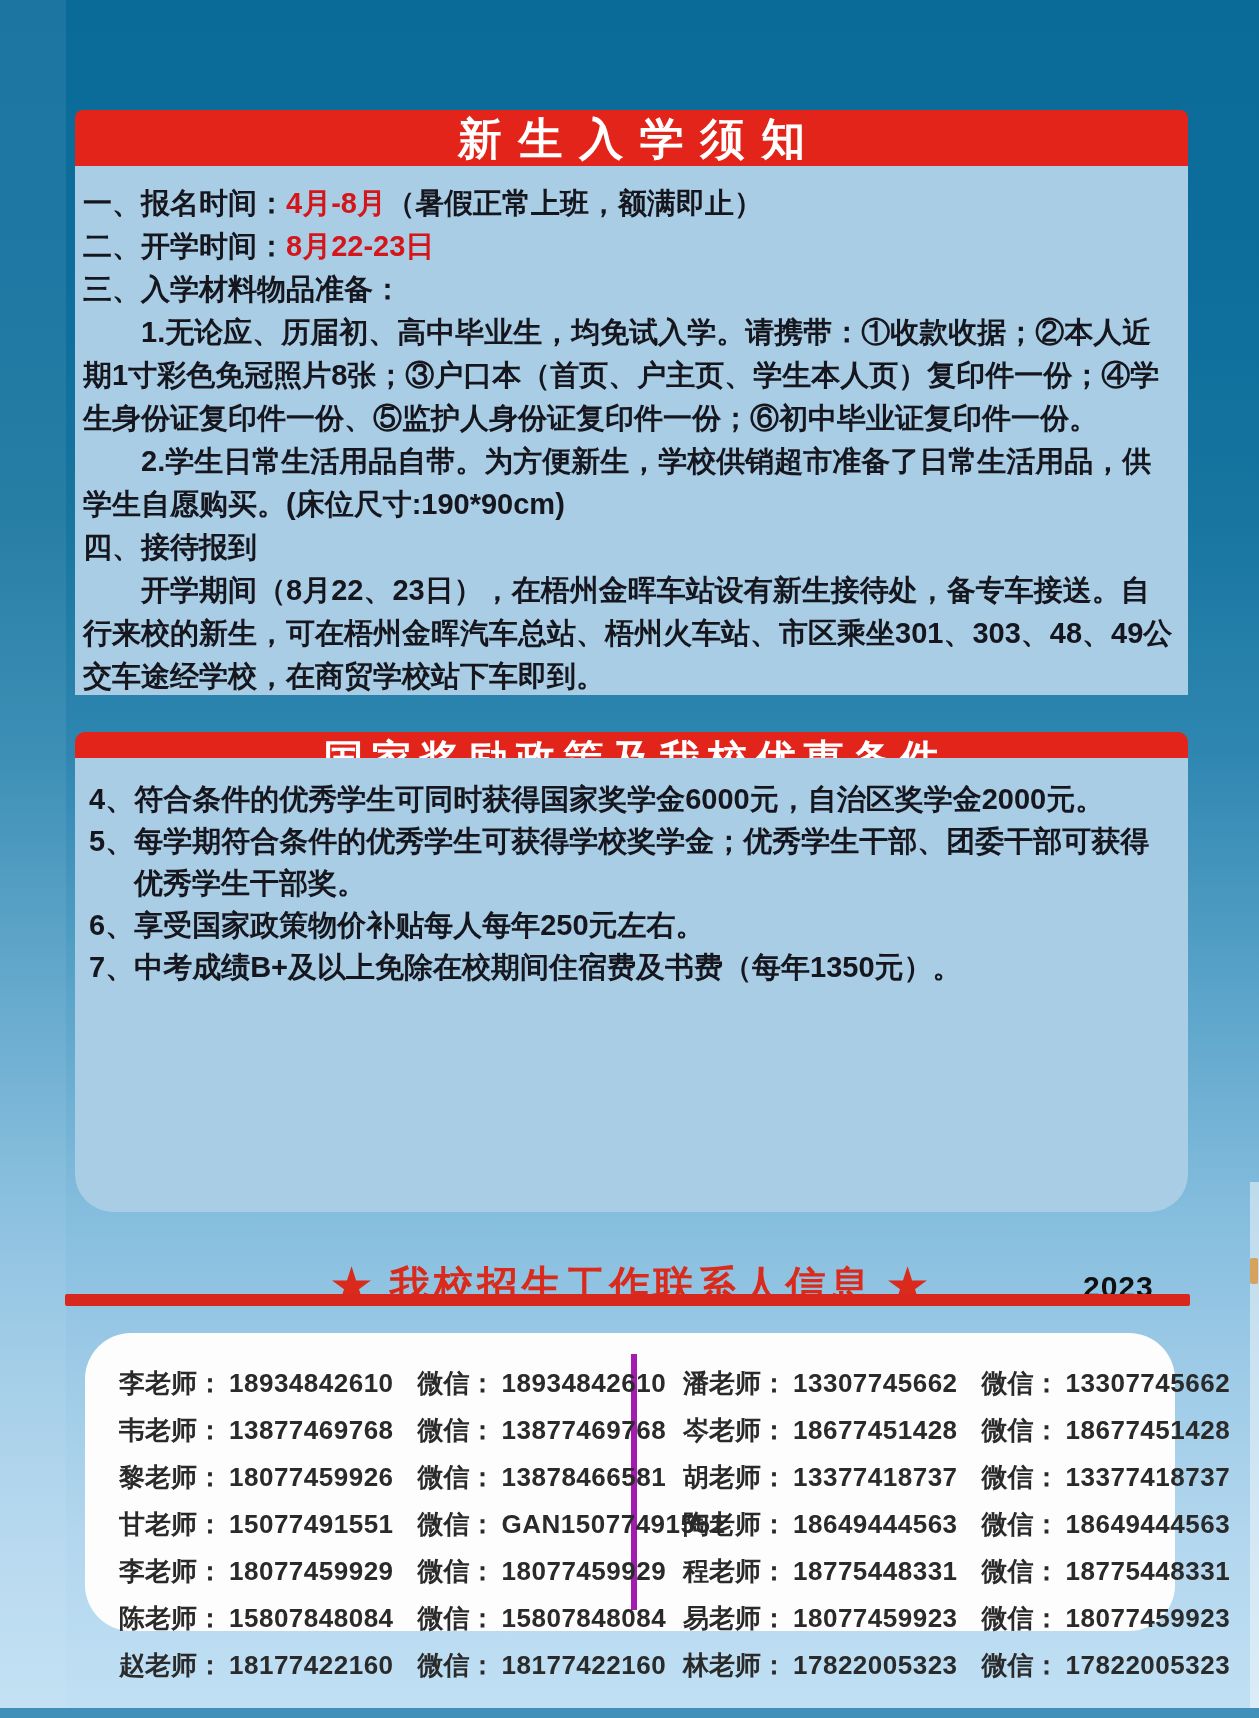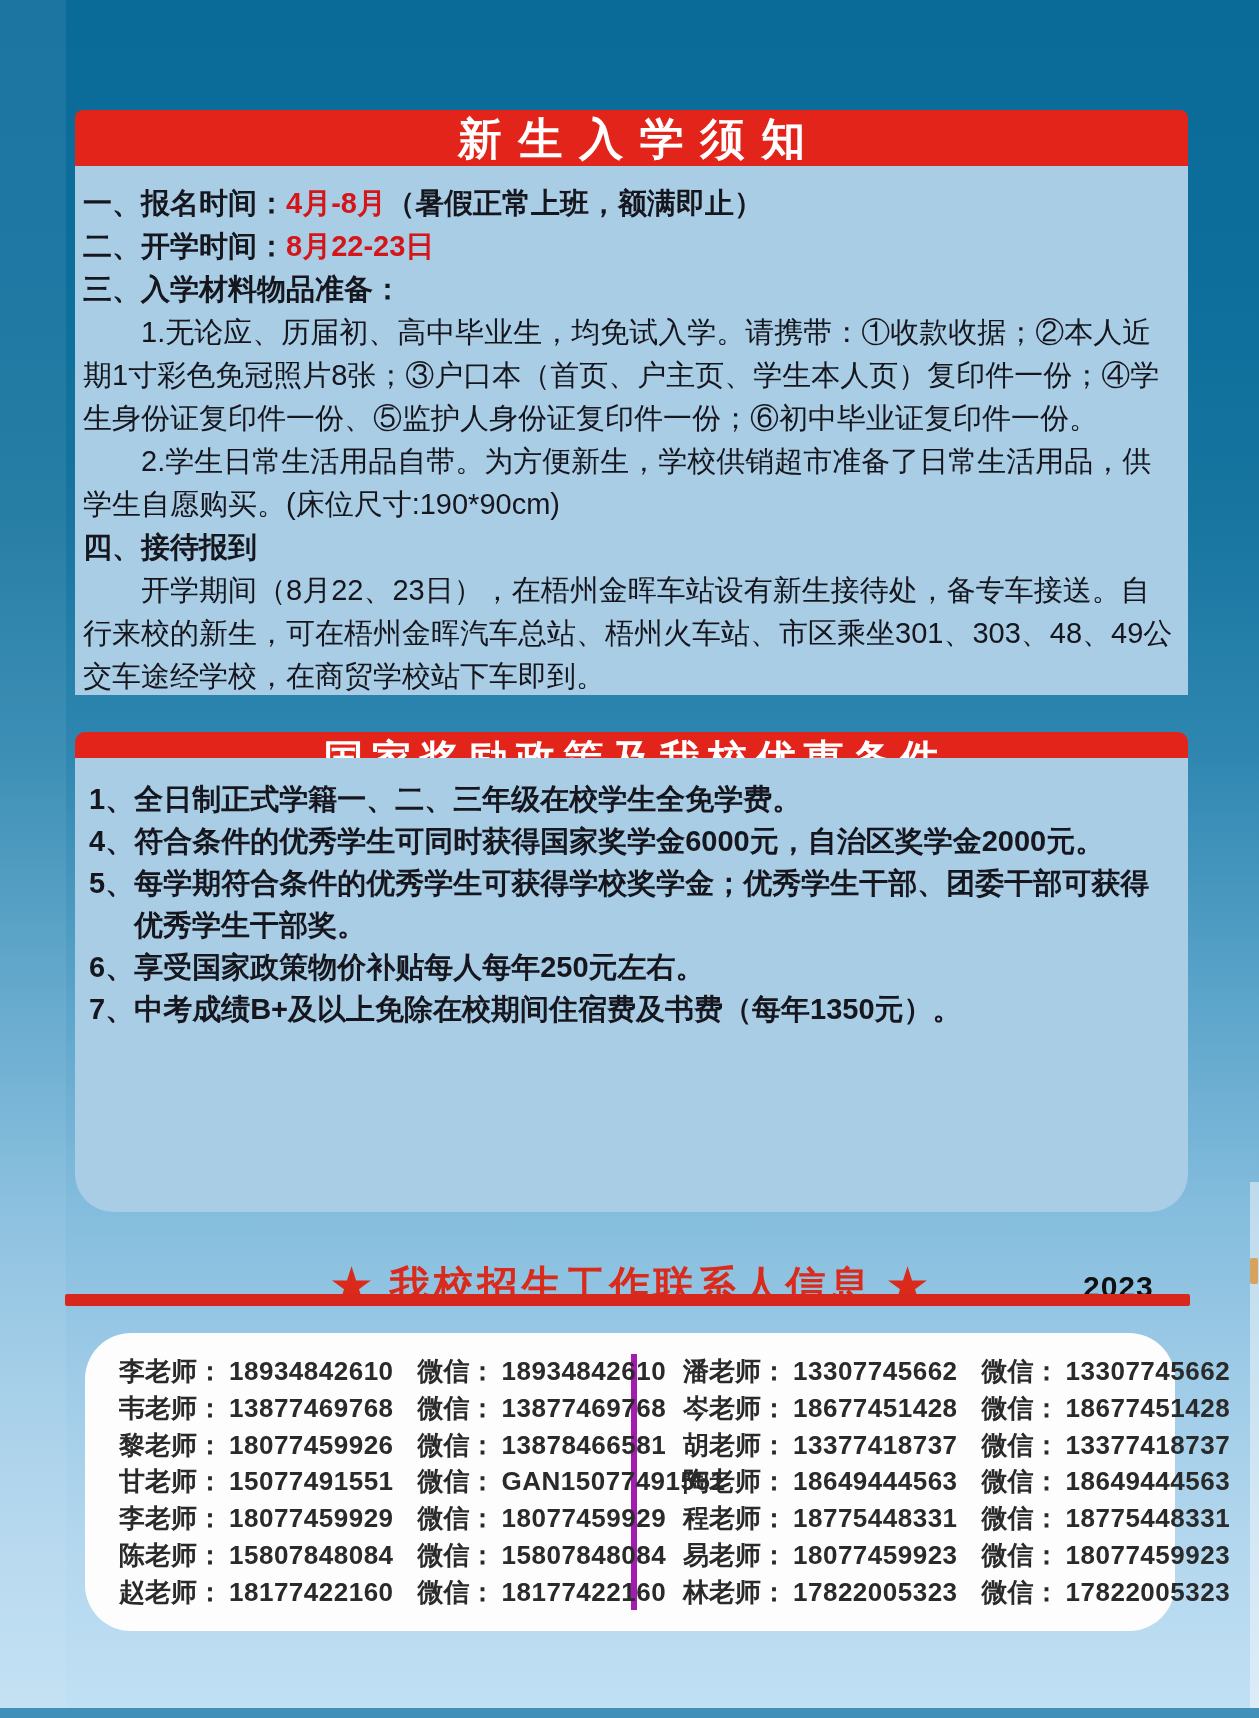--- a/index.html
+++ b/index.html
@@ -29,21 +29,21 @@
     display:flex;align-items:flex-start;justify-content:center;
   }
   .banner1{top:110px;height:56px;border-radius:8px 8px 0 0;
     font-size:44px;letter-spacing:0.38em;text-indent:0.38em;}
   .banner2{top:701px;height:71px;border-radius:10px 10px 0 0;
     font-size:40px;letter-spacing:0.2em;text-indent:0.2em;margin-top:31px;}
 
   .panel{background:#a9cde4;color:#16161e;}
   .panel1{top:166px;height:529px;padding:16px 14px 0 8px;box-sizing:border-box;}
   .panel1 .h-line{font-size:29px;line-height:43px;font-weight:800;}
-  .panel1 .para{font-size:29px;line-height:43px;font-weight:400;text-indent:2em;margin:0;}
+  .panel1 .para{font-size:29px;line-height:43px;font-weight:700;text-indent:2em;margin:0;}
   .hl{color:#d4151a;}
 
   .panel2{top:758px;height:454px;padding:20px 14px 0 14px;box-sizing:border-box;
     border-radius:0 0 38px 38px;}
   .panel2 ol{list-style:none;margin:0;padding:0;}
   .panel2 li{font-size:29px;line-height:42px;font-weight:600;
     padding-left:45px;text-indent:-45px;}
 
   .contact-title{
     position:absolute;left:75px;width:1113px;top:1258px;
@@ -63,21 +63,21 @@
   }
   .contact-col{
     display:flex;flex-direction:column;justify-content:space-between;
     box-sizing:border-box;
   }
   .contact-col.left{width:552px;border-right:6px solid #a21caf;padding-left:34px;}
   .contact-col.right{flex:1;padding-left:46px;}
   .c-row{display:flex;align-items:baseline;font-size:26px;color:#2a2a2a;
     font-weight:600;white-space:nowrap;}
   .c-phone{margin-left:6px;letter-spacing:0.5px;}
-  .c-wx{margin-left:24px;}
+  .c-wx{margin-left:24px;margin-top:12px;}
   .c-wxv{margin-left:6px;letter-spacing:0.5px;}
 </style>
 </head>
 <body>
 
 <div class="page">
   <div class="left-sheen"></div>
 
   <div class="col banner banner1">
     <span>新生入学须知</span>
@@ -97,21 +97,20 @@
     <p class="para">开学期间（8月22、23日），在梧州金晖车站设有新生接待处，备专车接送。自行来校的新生，可在梧州金晖汽车总站、梧州火车站、市区乘坐301、303、48、49公交车途经学校，在商贸学校站下车即到。</p>
   </div>
 
   <div class="col banner banner2">
     <span>国家奖励政策及我校优惠条件</span>
   </div>
 
   <div class="col panel panel2">
     <ol>
 
-        <li>1、全日制正式学籍一、二、三年级在校学生全免学费。</li>
 
 
 
         <li>4、符合条件的优秀学生可同时获得国家奖学金6000元，自治区奖学金2000元。</li>
 
         <li>5、每学期符合条件的优秀学生可获得学校奖学金；优秀学生干部、团委干部可获得优秀学生干部奖。</li>
 
         <li>6、享受国家政策物价补贴每人每年250元左右。</li>
 
         <li>7、中考成绩B+及以上免除在校期间住宿费及书费（每年1350元）。</li>

